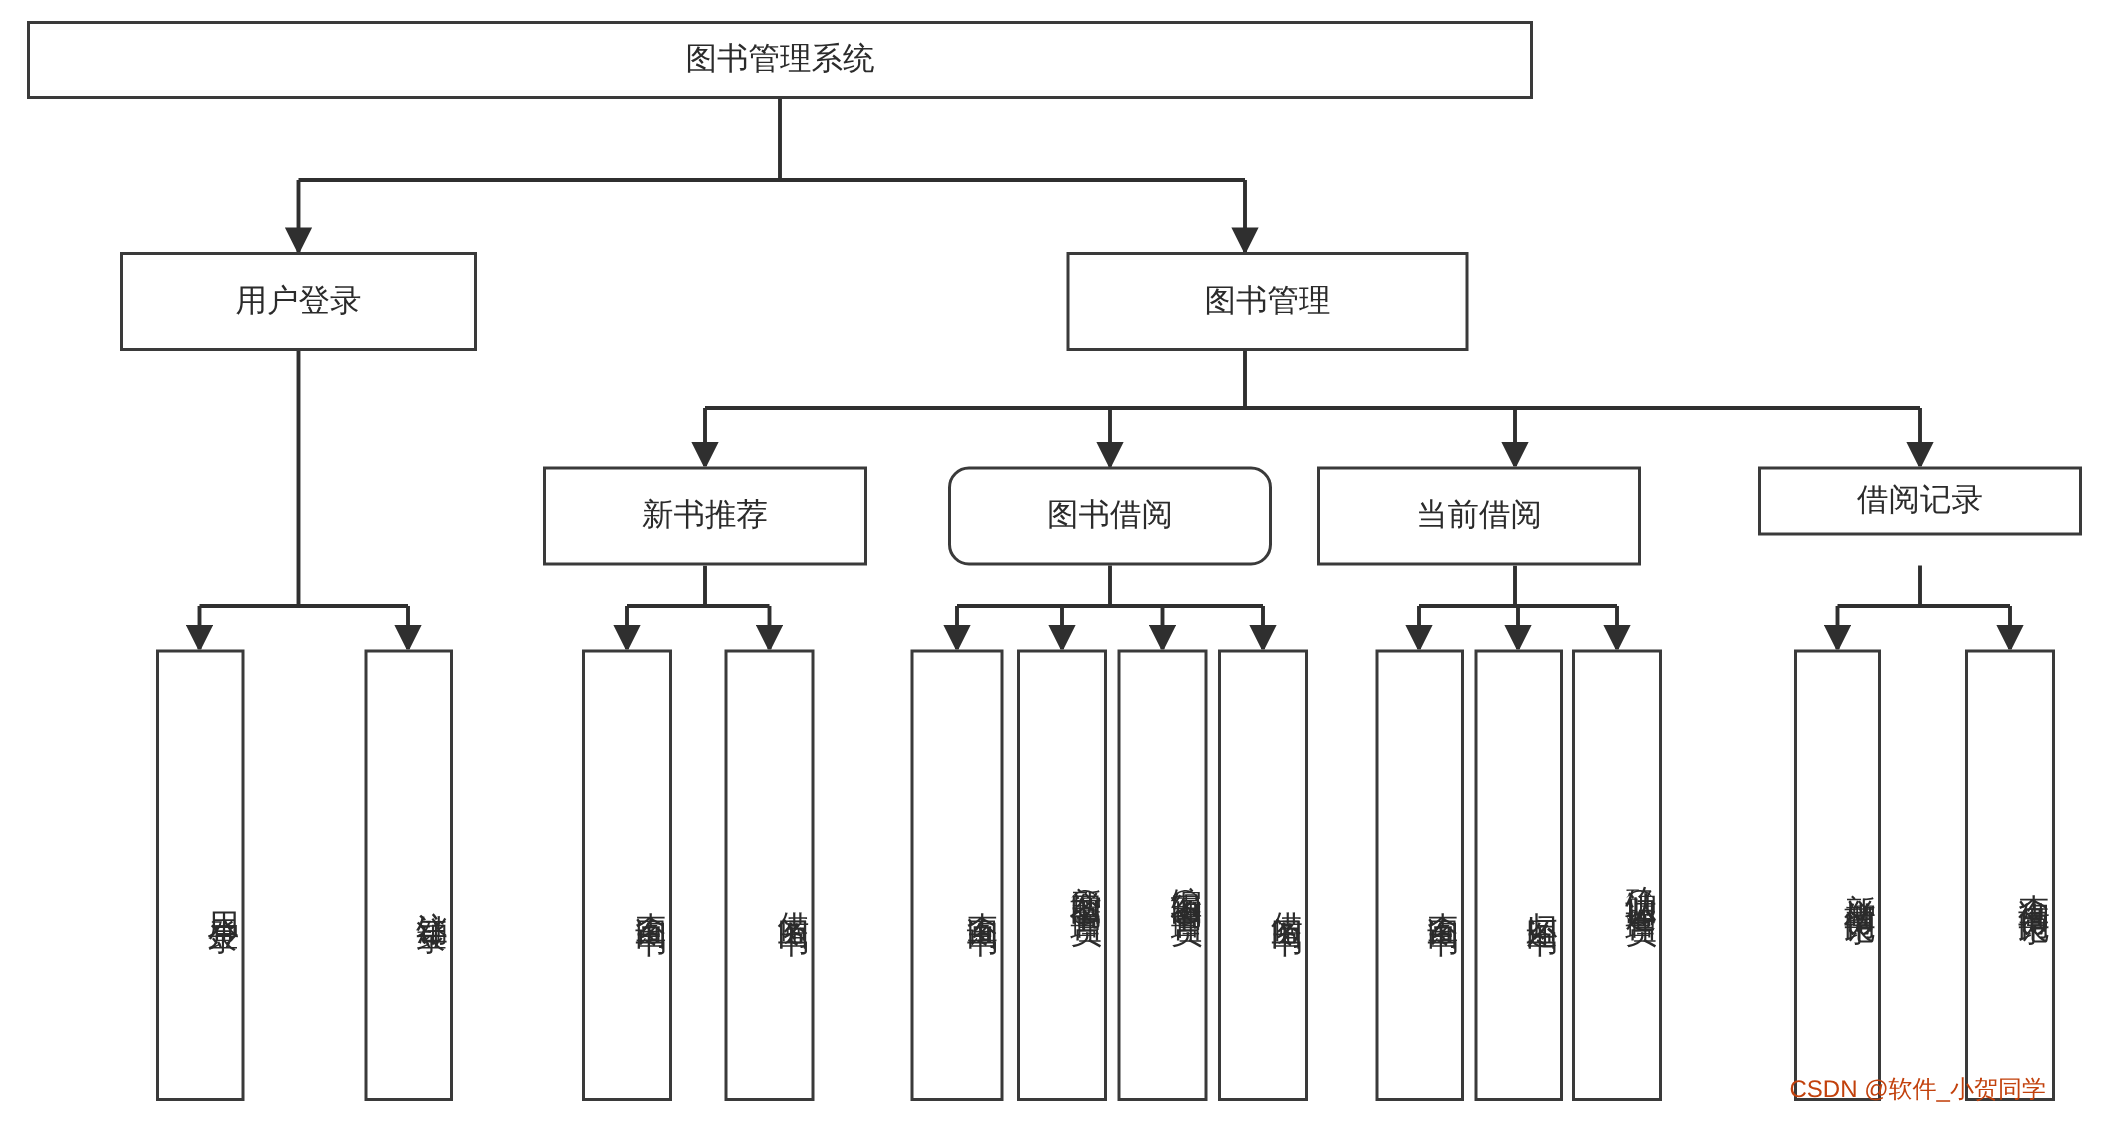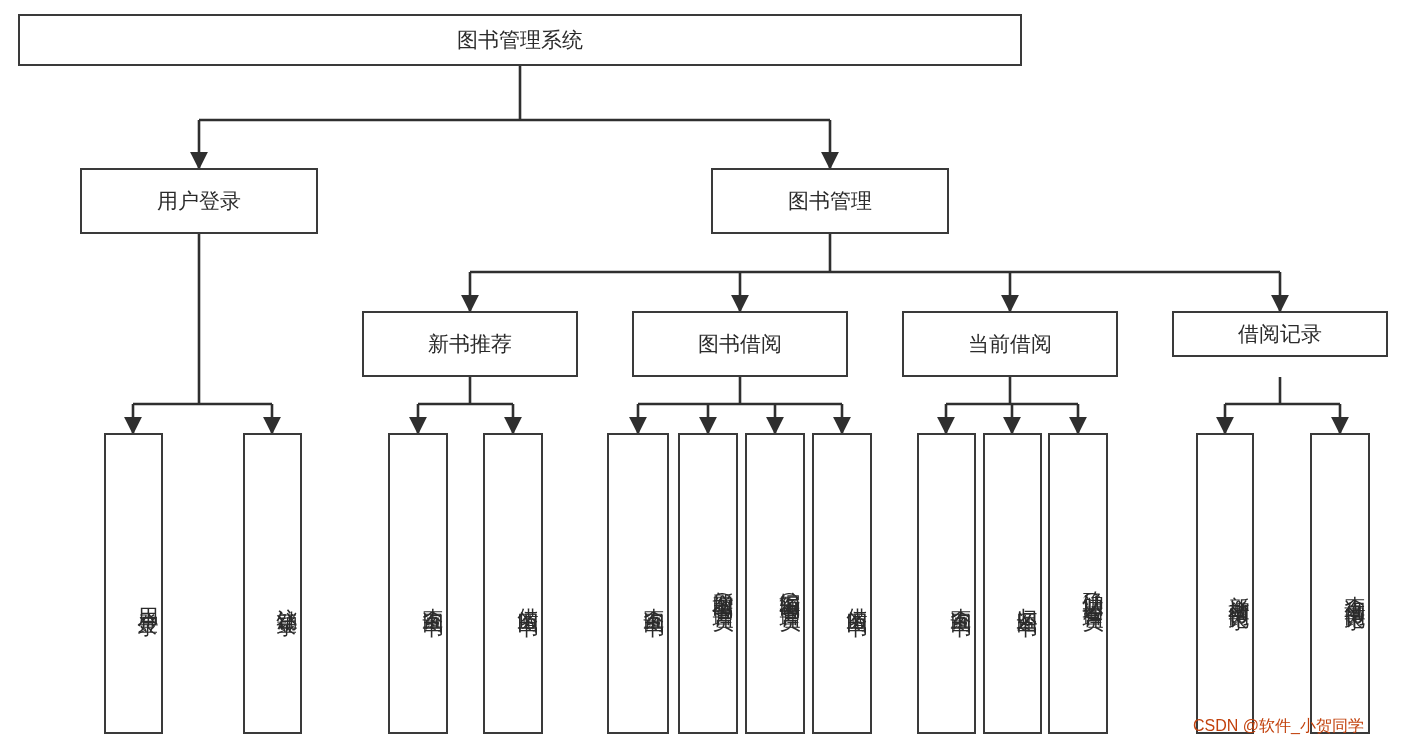--- a/index.html
+++ b/index.html
@@ -116,31 +116,31 @@
   </g>
 </svg>
 
 <div class="node horiz" style="left:18px; top:14px; width:1004px; height:52px;">
   <span class="node-text">图书管理系统</span>
 </div>
 
 <div class="node horiz" style="left:80px; top:168px; width:238px; height:66px;">
   <span class="node-text">用户登录</span>
 </div>
-<div class="node horiz" style="left:711px; top:168px; width:238px; height:66px;">
+<div class="node horiz" style="left:711px; top:168px; width:268px; height:66px;">
   <span class="node-text">图书管理</span>
 </div>
 
 <div class="node horiz" style="left:362px; top:311px; width:216px; height:66px;">
   <span class="node-text">新书推荐</span>
 </div>
-<div class="node horiz" style="left:632px; top:311px; width:216px; height:66px;">
+<div class="node horiz" style="left:632px; top:311px; width:216px; height:66px;border-radius:14px;">
   <span class="node-text">图书借阅</span>
 </div>
-<div class="node horiz" style="left:902px; top:311px; width:216px; height:66px;">
+<div class="node horiz" style="left:878px; top:311px; width:216px; height:66px;">
   <span class="node-text">当前借阅</span>
 </div>
 <div class="node horiz" style="left:1172px; top:311px; width:216px; height:46px;">
   <span class="node-text">借阅记录</span>
 </div>
 
 <div class="node vert" style="left:104px; top:433px; width:59px; height:301px;">
   <span class="node-text">用户登录</span>
 </div>
 <div class="node vert" style="left:243px; top:433px; width:59px; height:301px;">

